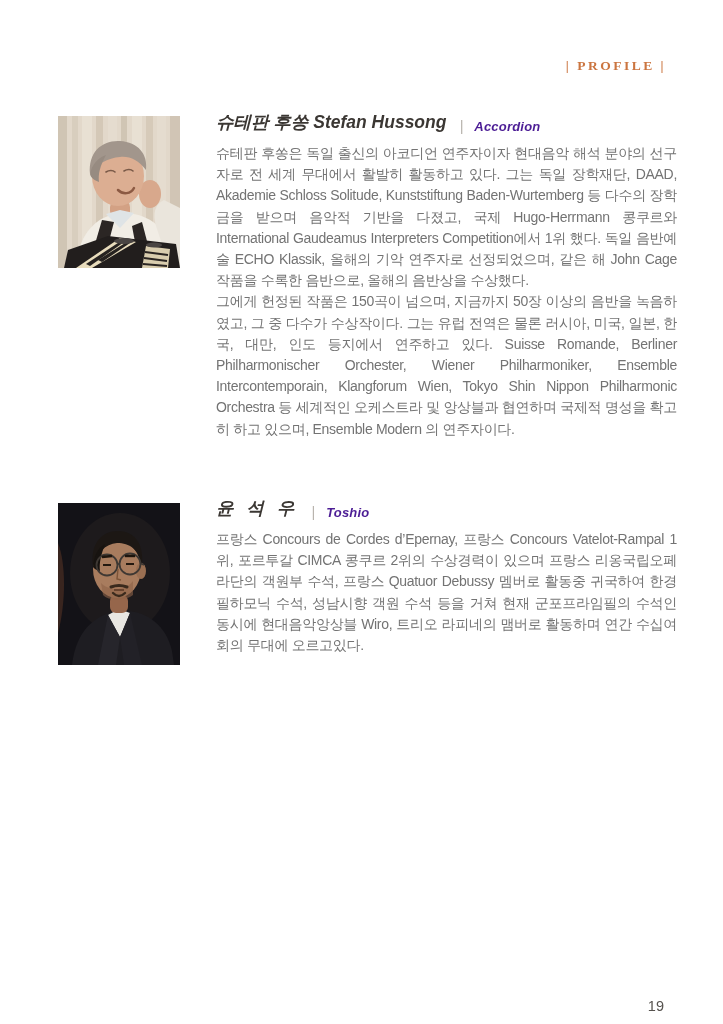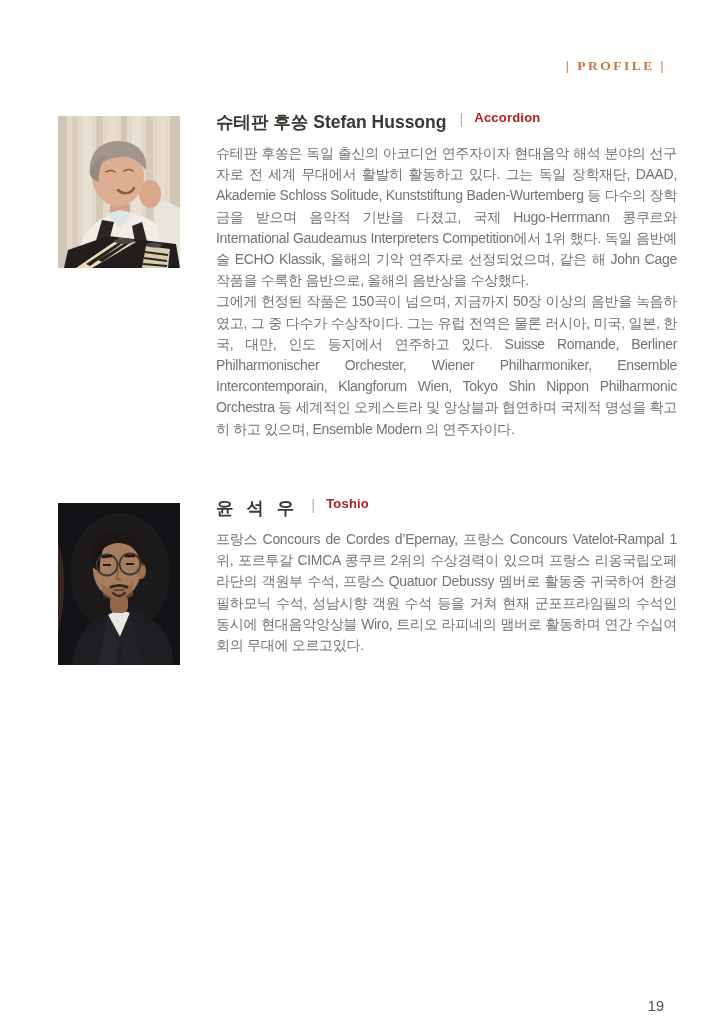--- a/index.html
+++ b/index.html
@@ -36,38 +36,39 @@
   .photo-2 { top: 503px; width: 122px; height: 162px; background: #141317; }
   .content {
     position: absolute;
     left: 216px;
     width: 461px;
   }
   .content-1 { top: 110px; }
   .content-2 { top: 496px; }
   .title-row {
     display: flex;
-    align-items: flex-start;
+    align-items: flex-end;
     margin-bottom: 9px;
+    font-style: italic;
   }
   .artist-name {
     font-size: 17.5px;
     font-weight: bold;
     color: #3b3733;
   }
   .name-spaced { letter-spacing: 4px; }
   .title-sep {
     color: #b9b4ae;
     font-weight: 300;
     font-size: 15px;
     margin: 0 11px 0 13px;
   }
   .instrument {
     font-size: 13px;
-    color: #b91c1c;
+    color: #4c1d95;
     font-weight: 600;
     letter-spacing: 0.2px;
   }
   .bio p {
     font-size: 14px;
     line-height: 21.2px;
     text-align: justify;
     color: #737373;
     letter-spacing: -0.3px;
   }

